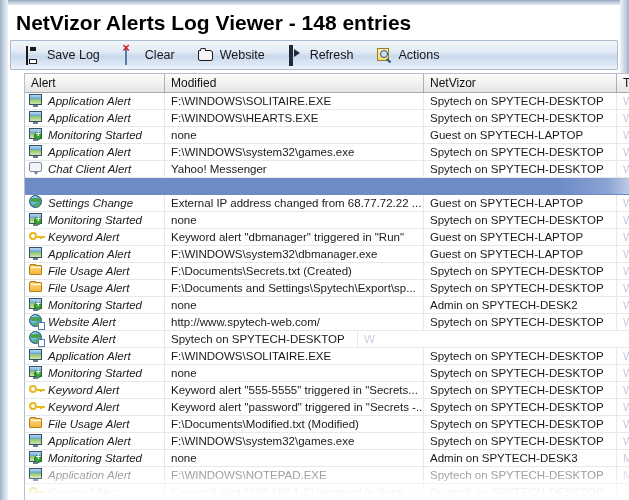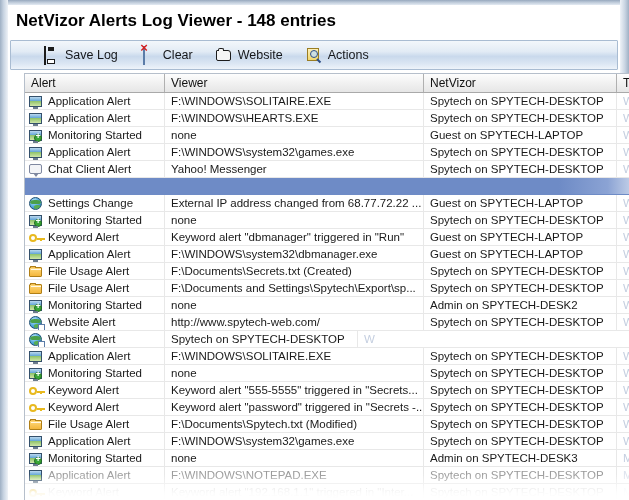--- a/index.html
+++ b/index.html
@@ -50,21 +50,21 @@
     position: absolute;
     top: 5px; left: 8px;
     width: 612px;
     height: 33px;
     background: #ffffff;
   }
   .title-text {
     position: absolute;
     left: 8px;
     top: 6px;
-    font-size: 17px;
+    font-size: 21px;
     font-weight: bold;
     color: #000000;
     letter-spacing: 0px;
     white-space: nowrap;
     font-family: "Liberation Sans", sans-serif;
   }
 
   
   .toolbar {
     position: absolute;
@@ -75,21 +75,21 @@
     border: 1px solid #a9bcd2;
     border-radius: 1px;
     background: linear-gradient(to bottom,
         #f3f7fb 0%,
         #e2ebf5 38%,
         #c9d9ec 55%,
         #dbe6f3 80%,
         #eef4fa 100%);
     display: flex;
     align-items: center;
-    padding-left: 28px;
+    padding-left: 10px;
     overflow: hidden;
   }
   .tb-item {
     display: flex;
     align-items: center;
     height: 24px;
     padding: 0 10px 0 4px;
     margin-right: 9px;
     cursor: default;
     white-space: nowrap;
@@ -283,22 +283,23 @@
     line-height: 16px;
     padding-left: 6px;
     box-sizing: border-box;
     overflow: hidden;
     white-space: nowrap;
     border-right: 1px solid #e8e8e8;
     font-family: "Liberation Sans", sans-serif;
   }
   .cell.c-alert {
     display: flex;
-    align-items: flex-end;
+    align-items: flex-start;
     padding-left: 3px;
+    font-style: italic;
   }
   .cell.c-time { color: #c5cfe0; border-right: none; }
   .row.sel .cell.c-time { color: #dfe6f4; }
 
   .alert-txt { margin-left: 4px; }
 
   
   .row.f1 .cell { color: #9a9a9a; }
   .row.f1 .cell.c-time { color: #dde3ee; }
   .row.f2 .cell { color: #cfcfcf; }
@@ -501,37 +502,41 @@
       <span class="tb-label">Clear</span>
     </div>
 
     <div class="tb-item">
       <span class="tb-icon">
           <span class="ic-folder-open"></span>
         </span>
       <span class="tb-label">Website</span>
     </div>
 
+    <div class="tb-item">
+      <span class="tb-icon"><span class="ic-play"></span></span>
+      <span class="tb-label">Refresh</span>
+    </div>
 
     <div class="tb-item">
       <span class="tb-icon">
         <span class="ic-actions"></span>
         <span class="ic-actions-glass"></span>
         <span class="ic-actions-handle"></span>
       </span>
       <span class="tb-label">Actions</span>
     </div>
 
   </div>
 
   <div class="listwrap">
 
     <div class="hdr">
       <div class="hdr-cell c-alert">Alert</div>
-      <div class="hdr-cell c-trigger">Viewer</div>
+      <div class="hdr-cell c-trigger">Modified</div>
       <div class="hdr-cell c-user">NetVizor</div>
       <div class="hdr-cell c-time">Ti</div>
     </div>
 
     <div class="rows" id="rows">
         <div class="row">
           <div class="cell c-alert">
             <span class="ricon">
               <span class="i-app"></span>
             </span>
@@ -751,21 +756,21 @@
           <div class="cell c-user">Spytech on SPYTECH-DESKTOP</div>
           <div class="cell c-time">W</div>
         </div>
         <div class="row">
           <div class="cell c-alert">
             <span class="ricon">
               <span class="i-folder"></span>
             </span>
             <span class="alert-txt">File Usage Alert</span>
           </div>
-          <div class="cell c-trigger">F:\Documents\Spytech.txt (Modified)</div>
+          <div class="cell c-trigger">F:\Documents\Modified.txt (Modified)</div>
           <div class="cell c-user">Spytech on SPYTECH-DESKTOP</div>
           <div class="cell c-time">W</div>
         </div>
         <div class="row">
           <div class="cell c-alert">
             <span class="ricon">
               <span class="i-app"></span>
             </span>
             <span class="alert-txt">Application Alert</span>
           </div>

